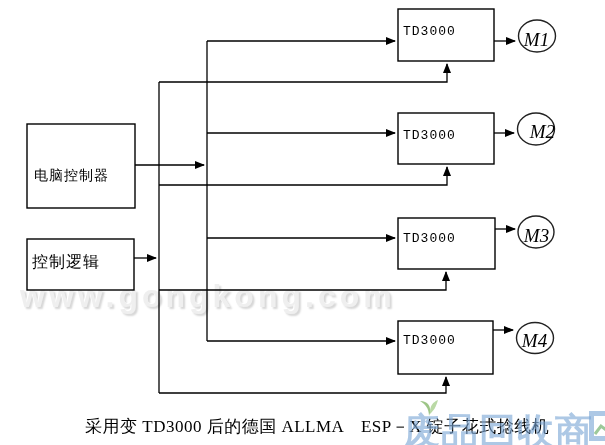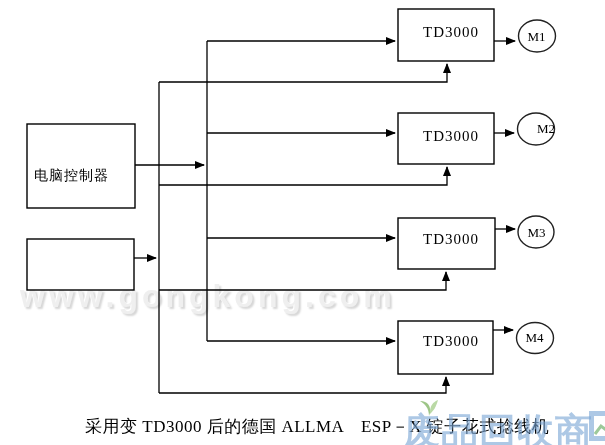--- a/index.html
+++ b/index.html
@@ -20,23 +20,23 @@
     white-space:nowrap;
     z-index:1;
     user-select:none;
   }
   
   #diagram-svg{position:absolute;left:0;top:0;z-index:2;}
   
   .lbl{position:absolute;z-index:3;color:#000;white-space:nowrap;}
   .lbl-computer{left:34px;top:167px;font-size:14px;letter-spacing:1px;}
   .lbl-logic{left:32px;top:252px;font-size:16px;letter-spacing:1px;}
-  .lbl-td{left:423px;width:88px;font-size:15px;letter-spacing:1px;}
+  .lbl-td{left:403px;width:88px;font-size:13px;letter-spacing:1px;font-family:Liberation Mono, monospace;}
   .lbl-td1{top:24px;} .lbl-td2{top:128px;} .lbl-td3{top:231px;} .lbl-td4{top:333px;}
-  .lbl-m{width:37px;text-align:center;font-size:13px;}
+  .lbl-m{width:37px;text-align:center;font-size:19px;font-style:italic;}
   .lbl-m1{left:518px;top:29px;} .lbl-m2{left:518px;top:121px;text-align:right;}
   .lbl-m3{left:518px;top:225px;} .lbl-m4{left:516px;top:330px;}
   
   .caption{
     position:absolute;left:85px;top:415px;z-index:4;
     font-size:17px;color:#000;letter-spacing:0.5px;white-space:nowrap;
   }
   
   .wm-blue{
     position:absolute;left:403px;top:407px;z-index:5;
@@ -101,20 +101,21 @@
     <path d="M159 290 H446 V272" stroke="#000" stroke-width="1.3" fill="none" marker-end="url(#arw)"></path>
     <path d="M159 393 H446 V377" stroke="#000" stroke-width="1.3" fill="none" marker-end="url(#arw)"></path>
 
     <path d="M494 41  H515" stroke="#000" stroke-width="1.3" fill="none" marker-end="url(#arw)"></path>
     <path d="M494 133 H514" stroke="#000" stroke-width="1.3" fill="none" marker-end="url(#arw)"></path>
     <path d="M495 229 H515" stroke="#000" stroke-width="1.3" fill="none" marker-end="url(#arw)"></path>
     <path d="M493 330 H513" stroke="#000" stroke-width="1.3" fill="none" marker-end="url(#arw)"></path>
   </svg>
 
   <div class="lbl lbl-computer">电脑控制器</div>
+  <div class="lbl lbl-logic">控制逻辑</div>
 
   <div class="lbl lbl-td lbl-td1">TD3000</div>
   <div class="lbl lbl-td lbl-td2">TD3000</div>
   <div class="lbl lbl-td lbl-td3">TD3000</div>
   <div class="lbl lbl-td lbl-td4">TD3000</div>
 
   <div class="lbl lbl-m lbl-m1">M1</div>
   <div class="lbl lbl-m lbl-m2">M2</div>
   <div class="lbl lbl-m lbl-m3">M3</div>
   <div class="lbl lbl-m lbl-m4">M4</div>

